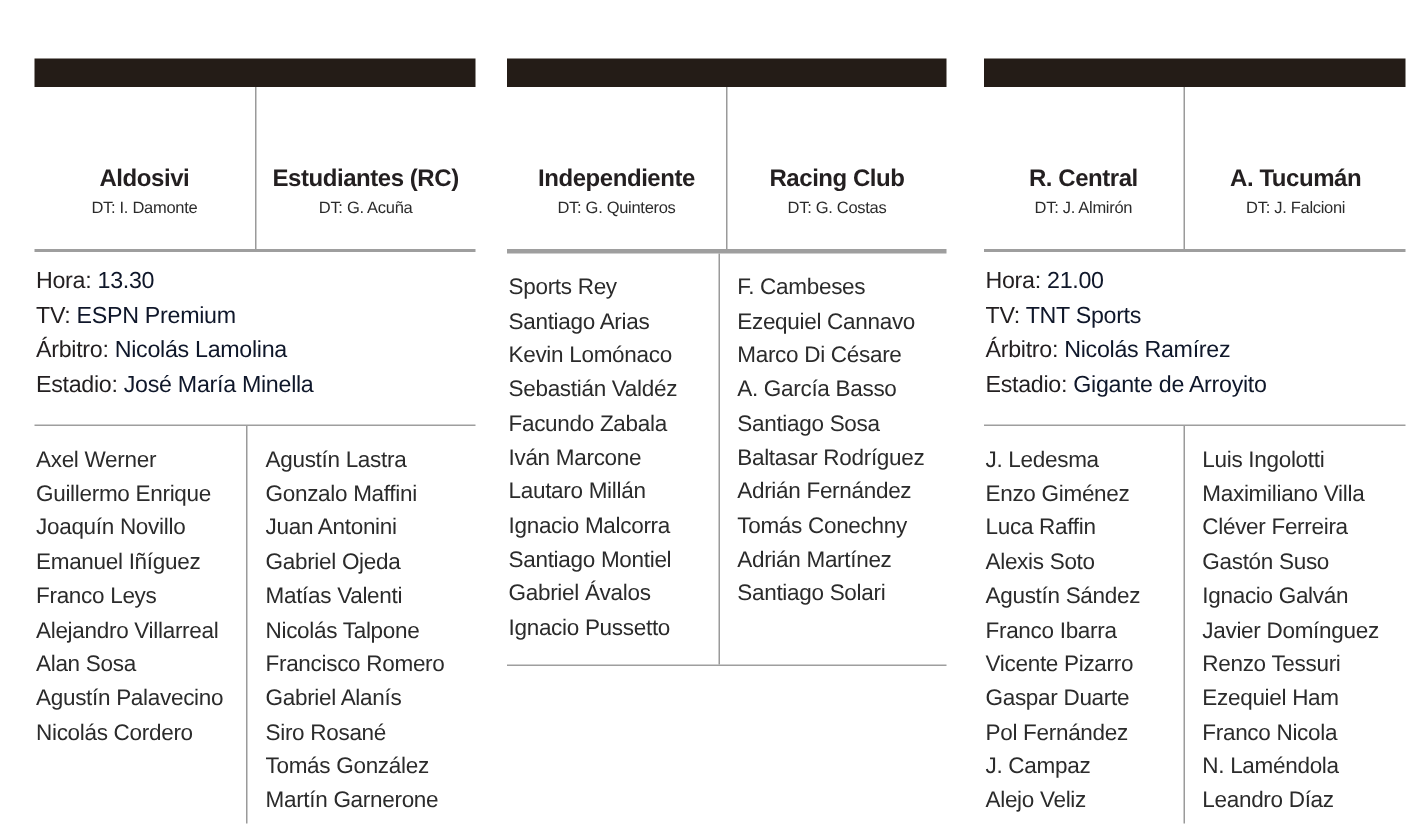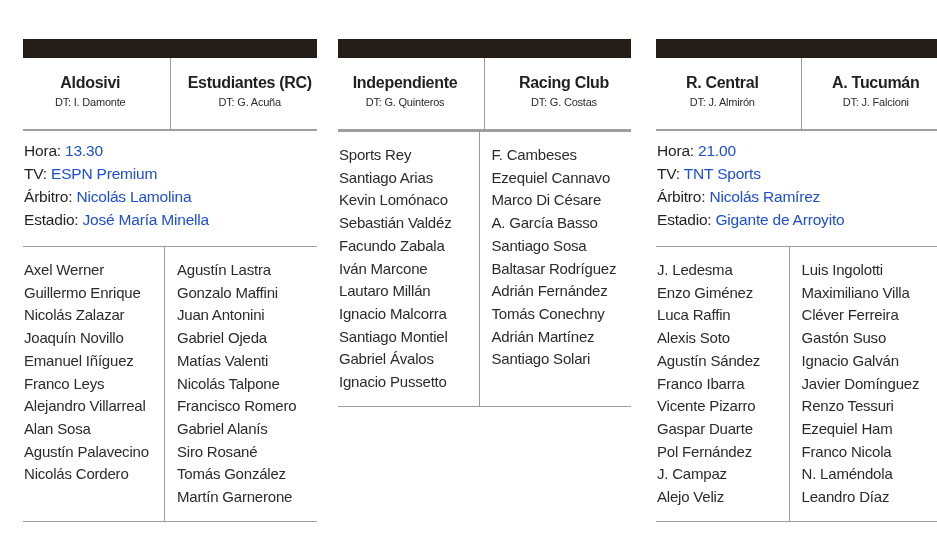--- a/index.html
+++ b/index.html
@@ -14,36 +14,36 @@
     display:flex;
     padding:39px 0 0 23px;
     align-items:flex-start;
   }
   .match { width:294px; flex:0 0 auto; }
   .match:nth-child(2) { margin-left:21px; width:293px; }
   .match:nth-child(3) { margin-left:25px; width:282px; }
 
   .bar { height:19px; background:#241c17; }
 
-  .teams { display:flex; height:71px;gap:12px; }
+  .teams { display:flex; height:108px; }
   .team {
     flex:1; display:flex; flex-direction:column;
     justify-content:flex-end; align-items:center;
     padding-bottom:21px; text-align:center;
   }
   .team-name { font-weight:bold; font-size:16px; letter-spacing:-0.3px; white-space:nowrap; }
   .team-dt   { font-size:11px; margin-top:4px; color:#2b2b2b; letter-spacing:-0.2px; white-space:nowrap; }
 
   .vline { width:1px; background:#9a9a9a; align-self:stretch; }
   .hline { height:1.5px; background:#9e9e9e; }
 
   .info { padding:8px 0 15px 1px; }
   .info-row { font-size:15.5px; line-height:23px; letter-spacing:-0.2px; white-space:nowrap; }
   .info-row b { font-weight:normal; color:#231f20; }
-  .info-row span { color:#1d4ed8; }
+  .info-row span { color:#0f172a; }
 
   .rosters { display:flex; }
   .roster { flex:1; padding:12px 0 12px 1px; }
   .roster.away { padding-left:12px; }
   .player {
     font-size:15px; line-height:22.7px;
     color:#2b2b2b; letter-spacing:-0.2px; white-space:nowrap;
   }
   
   .match:nth-child(3) .team.home,
@@ -71,21 +71,20 @@
         <div class="info-row"><b>Hora:</b> <span>13.30</span></div>
         <div class="info-row"><b>TV:</b> <span>ESPN Premium</span></div>
         <div class="info-row"><b>Árbitro:</b> <span>Nicolás Lamolina</span></div>
         <div class="info-row"><b>Estadio:</b> <span>José María Minella</span></div>
       </div>
     <div class="hline"></div>
     <div class="rosters">
       <div class="roster home">
           <div class="player">Axel Werner</div>
           <div class="player">Guillermo Enrique</div>
-          <div class="player">Nicolás Zalazar</div>
           <div class="player">Joaquín Novillo</div>
           <div class="player">Emanuel Iñíguez</div>
           <div class="player">Franco Leys</div>
           <div class="player">Alejandro Villarreal</div>
           <div class="player">Alan Sosa</div>
           <div class="player">Agustín Palavecino</div>
           <div class="player">Nicolás Cordero</div>
         </div>
       <div class="vline"></div>
       <div class="roster away">

